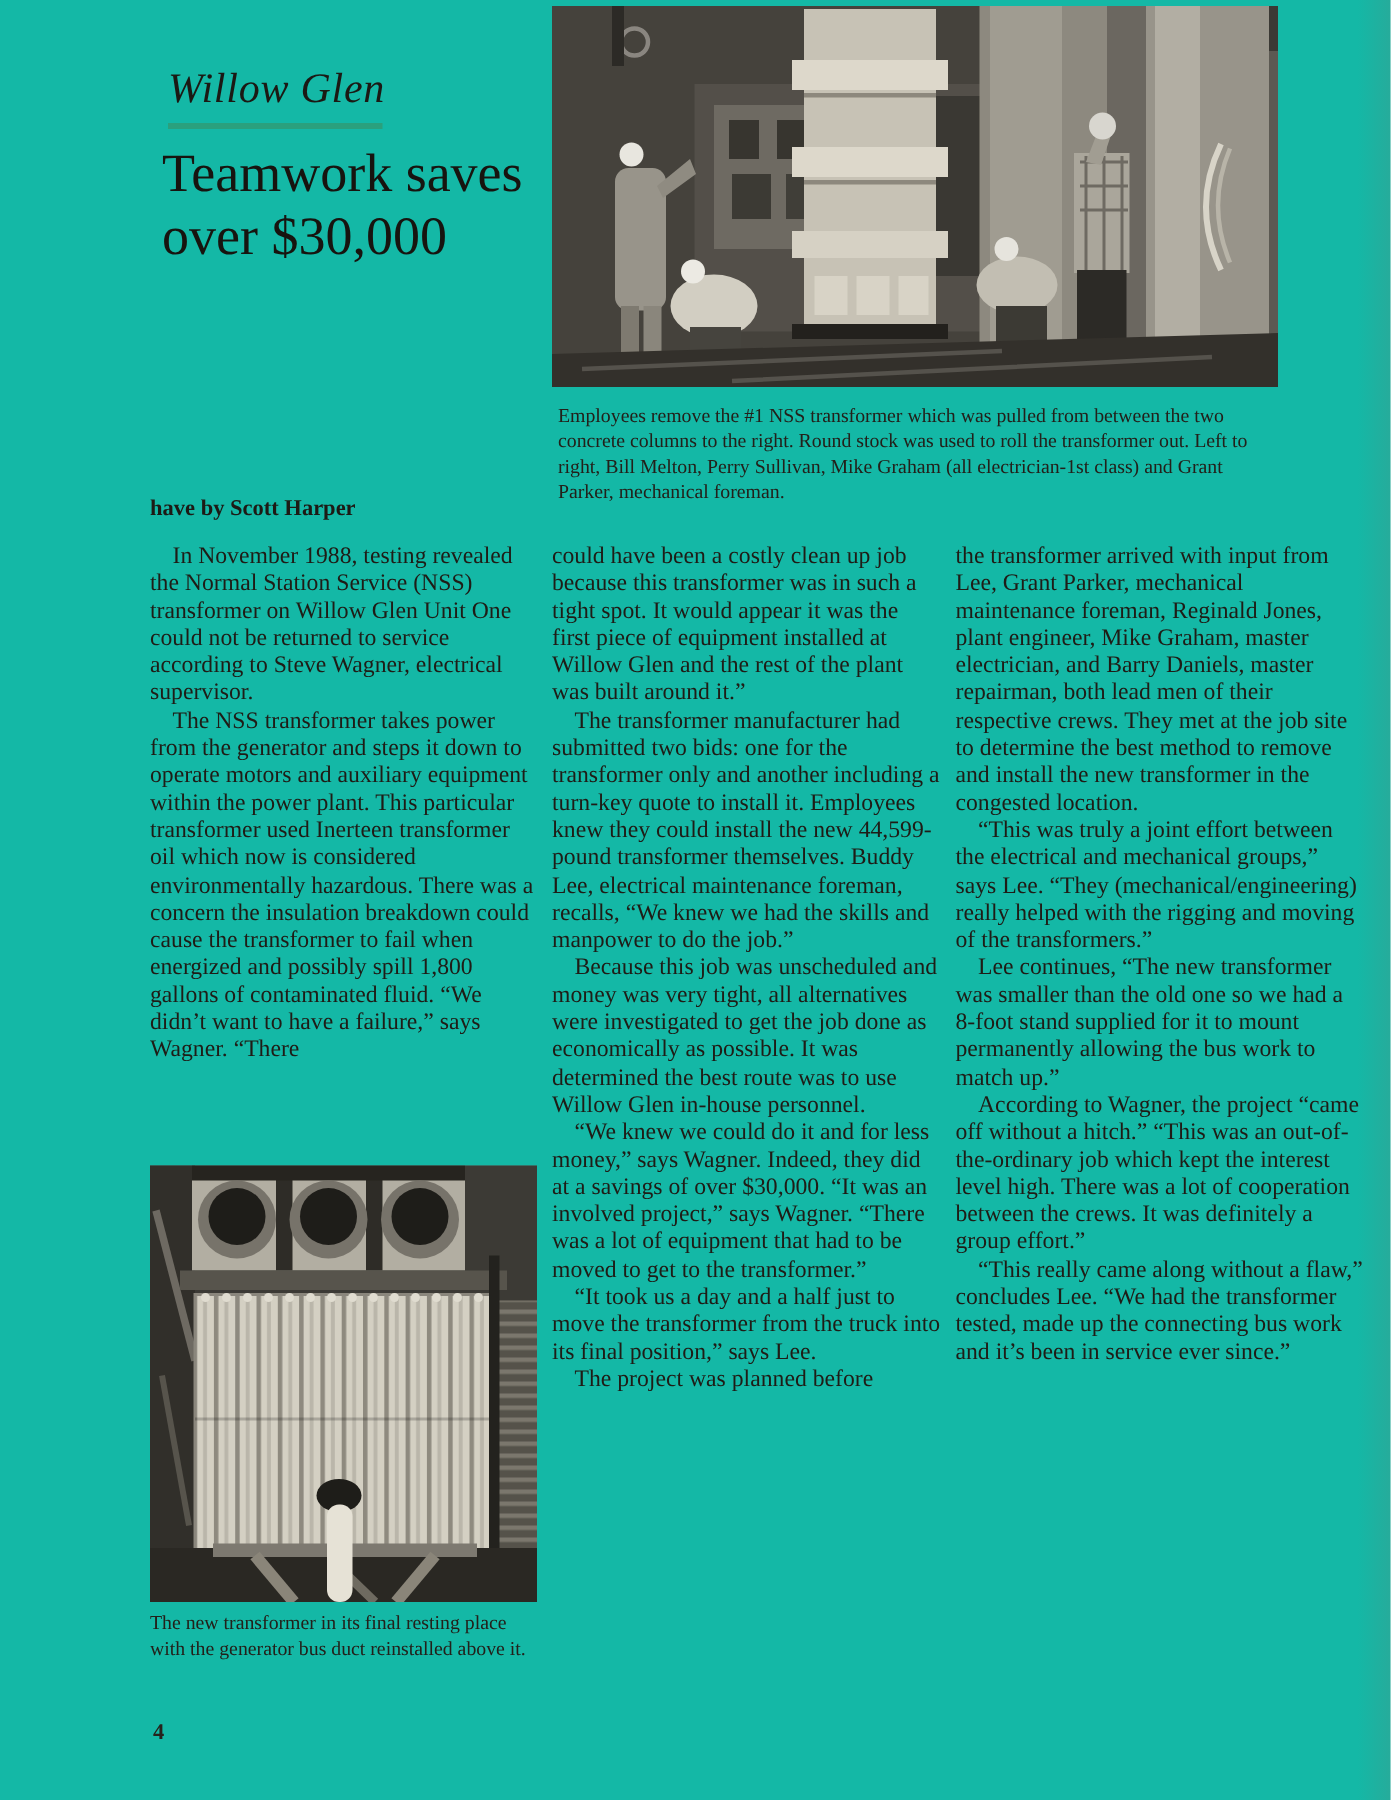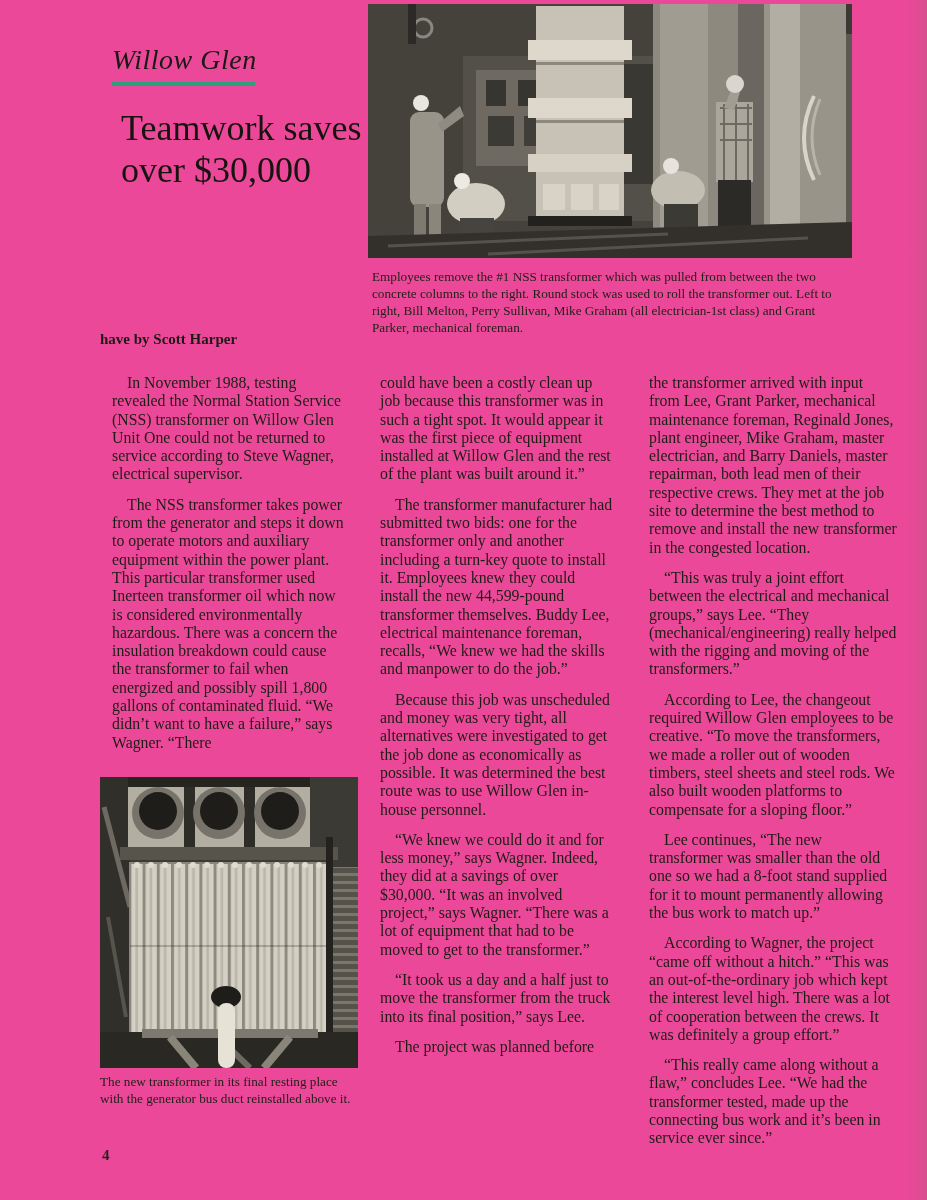--- a/index.html
+++ b/index.html
@@ -1,36 +1,36 @@
 <!DOCTYPE html>
 <html><head>
 <meta charset="utf-8">
 <style>
   html,body { margin:0; padding:0; background:#e9e7e3; }
   .page {
     position:relative; width:927px; height:1200px;
-    background:#ec4899; overflow:hidden;
+    background:#14b8a6; overflow:hidden;
     font-family:"Liberation Serif", serif;
     color:#232019;
   }
   .page::after { 
     content:""; position:absolute; top:0; right:0; width:22px; height:100%;
     background:linear-gradient(to right, rgba(0,0,0,0), rgba(120,115,105,0.18));
     pointer-events:none;
   }
   .section-title {
     position:absolute; left:112px; top:44px;
     font-style:italic; font-size:28px; letter-spacing:0.5px; color:#1b1914;
   }
   .section-underline {
     position:absolute; left:112px; top:82px; width:143px; height:4px;
     background:#2aa07d;
   }
   .headline {
-    position:absolute; left:108px; top:94px; width:285px; margin:13px;
+    position:absolute; left:108px; top:94px; width:285px; margin:0;
     font-size:36px; line-height:42px; font-weight:400; color:#17140f;
   }
   .photo { position:absolute; background:#55524b; }
   .photo svg { display:block; width:100%; height:100%; }
   .photo-top  { left:368px; top:4px;   width:484px; height:254px; }
   .photo-bottom{ left:100px; top:777px; width:258px; height:291px; }
   .caption {
     position:absolute; font-size:13.2px; line-height:17px;
     color:#23201a;
   }
@@ -41,21 +41,21 @@
     font-size:15px; font-weight:bold; color:#1d1a15;
   }
   .col {
     position:absolute; top:362px;
     font-size:15.8px; line-height:18.3px; color:#1f1c16;
     text-align:left;
   }
   .col1 { left:100px; width:256px; }
   .col2 { left:368px; width:259px; }
   .col3 { left:637px; width:272px; }
-  .col p { margin:12px; text-indent:15px; }
+  .col p { margin:0; text-indent:15px; }
   .col p.no-indent { text-indent:0; }
   .page-number {
     position:absolute; left:102px; top:1147px;
     font-size:15px; font-weight:600; color:#26231c;
   }
   figure { margin:0; }
 </style>
 </head>
 <body>
 
@@ -132,21 +132,20 @@
       <p class="no-indent">could have been a costly clean up job because this transformer was in such a tight spot. It would appear it was the first piece of equipment installed at Willow Glen and the rest of the plant was built around it.”</p>
       <p>The transformer manufacturer had submitted two bids: one for the transformer only and another including a turn-key quote to install it. Employees knew they could install the new 44,599-pound transformer themselves. Buddy Lee, electrical maintenance foreman, recalls, “We knew we had the skills and manpower to do the job.”</p>
       <p>Because this job was unscheduled and money was very tight, all alternatives were investigated to get the job done as economically as possible. It was determined the best route was to use Willow Glen in-house personnel.</p>
       <p>“We knew we could do it and for less money,” says Wagner. Indeed, they did at a savings of over $30,000. “It was an involved project,” says Wagner. “There was a lot of equipment that had to be moved to get to the transformer.”</p>
       <p>“It took us a day and a half just to move the transformer from the truck into its final position,” says Lee.</p>
       <p>The project was planned before</p>
     </div>
   <div class="col col3">
       <p class="no-indent">the transformer arrived with input from Lee, Grant Parker, mechanical maintenance foreman, Reginald Jones, plant engineer, Mike Graham, master electrician, and Barry Daniels, master repairman, both lead men of their respective crews. They met at the job site to determine the best method to remove and install the new transformer in the congested location.</p>
       <p>“This was truly a joint effort between the electrical and mechanical groups,” says Lee. “They (mechanical/engineering) really helped with the rigging and moving of the transformers.”</p>
-      <p>According to Lee, the changeout required Willow Glen employees to be creative. “To move the transformers, we made a roller out of wooden timbers, steel sheets and steel rods. We also built wooden platforms to compensate for a sloping floor.”</p>
       <p>Lee continues, “The new transformer was smaller than the old one so we had a 8-foot stand supplied for it to mount permanently allowing the bus work to match up.”</p>
       <p>According to Wagner, the project “came off without a hitch.” “This was an out-of-the-ordinary job which kept the interest level high. There was a lot of cooperation between the crews. It was definitely a group effort.”</p>
       <p>“This really came along without a flaw,” concludes Lee. “We had the transformer tested, made up the connecting bus work and it’s been in service ever since.”</p>
     </div>
 
   <figure class="photo photo-bottom">
     <svg viewBox="0 0 258 291" preserveAspectRatio="none">
       <defs>
         <pattern id="fins" width="14.2" height="172" patternUnits="userSpaceOnUse">
           <rect width="14.2" height="172" fill="#d4d0c3"></rect>

